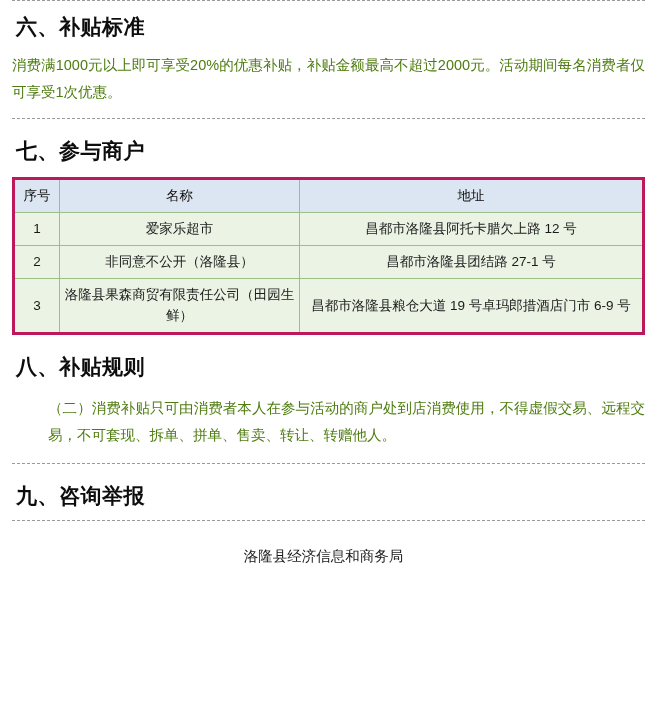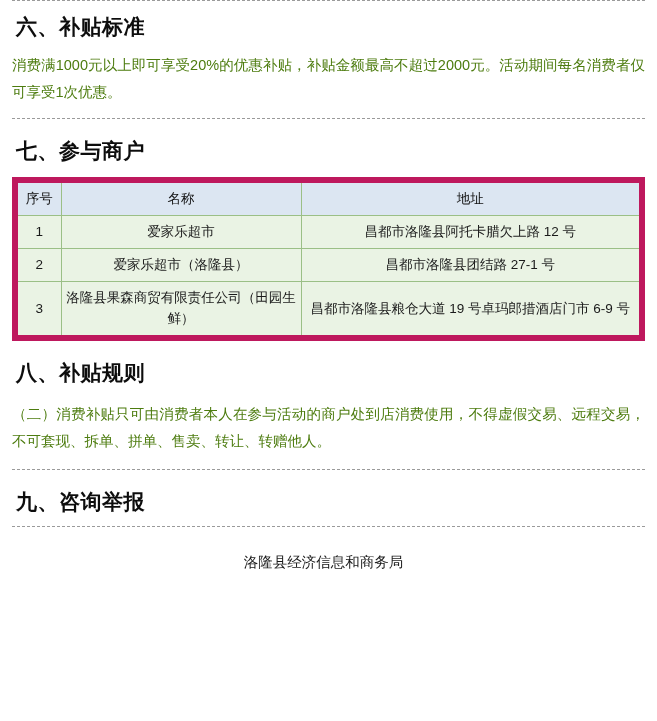--- a/index.html
+++ b/index.html
@@ -46,21 +46,21 @@
   #sec6-body { padding-top: 7px; padding-bottom: 12px; }
 
   
   #sec7-title { padding-top: 14px; padding-bottom: 8px; }
   table.merchants {
     border-collapse: collapse;
     width: 100%;
     table-layout: fixed;
     font-size: 13.5px;
     background: #eaf3e4;
-    border: 6px solid #be185d;
+    border: 3px solid #be185d;
   }
   table.merchants th, table.merchants td {
     border: 1px solid #9bbf86;
     padding: 6px 4px;
     text-align: center;
     vertical-align: middle;
     line-height: 1.5;
   }
   table.merchants thead th {
     background: #dce6f2;
@@ -73,21 +73,21 @@
   td.addr {
     text-align: left;
     padding-left: 8px;
   }
   .col-idx { width: 46px; }
   .col-name { width: 240px; }
 
   
   #sec8-title { padding-top: 14px; padding-bottom: 6px; }
   #sec8-p1 { padding-bottom: 2px; }
-  #sec8-p2 { padding-top: 4px; padding-bottom: 14px; }
+  #sec8-p2 { padding-top: 4px; padding-bottom: 14px; margin-left: 36px; }
 
   
   #sec9-title { padding-top: 14px; padding-bottom: 6px; }
   #sec9-p1 { }
   #sec9-p2 { padding-top: 14px; padding-bottom: 12px; }
 
   
   .footer {
     padding-top: 22px;
     text-align: center;
@@ -132,21 +132,21 @@
       </tr>
     </thead>
     <tbody>
       <tr>
         <td>1</td>
         <td>爱家乐超市</td>
         <td class="addr">昌都市洛隆县阿托卡腊欠上路 12 号</td>
       </tr>
       <tr>
         <td>2</td>
-        <td>爱家乐超市（洛隆县）</td>
+        <td>非同意不公开（洛隆县）</td>
         <td class="addr">昌都市洛隆县团结路 27-1 号</td>
       </tr>
       <tr>
         <td>3</td>
         <td>洛隆县果森商贸有限责任公司（田园生鲜）</td>
         <td class="addr">昌都市洛隆县粮仓大道 19 号卓玛郎措酒店门市 6-9 号</td>
       </tr>
     </tbody>
   </table>
 

